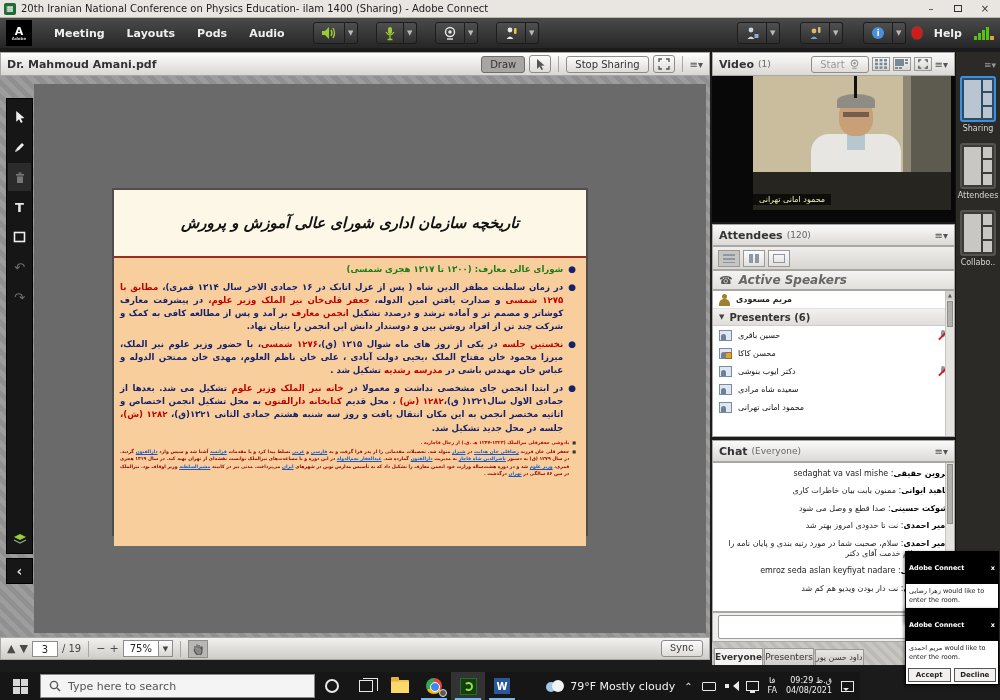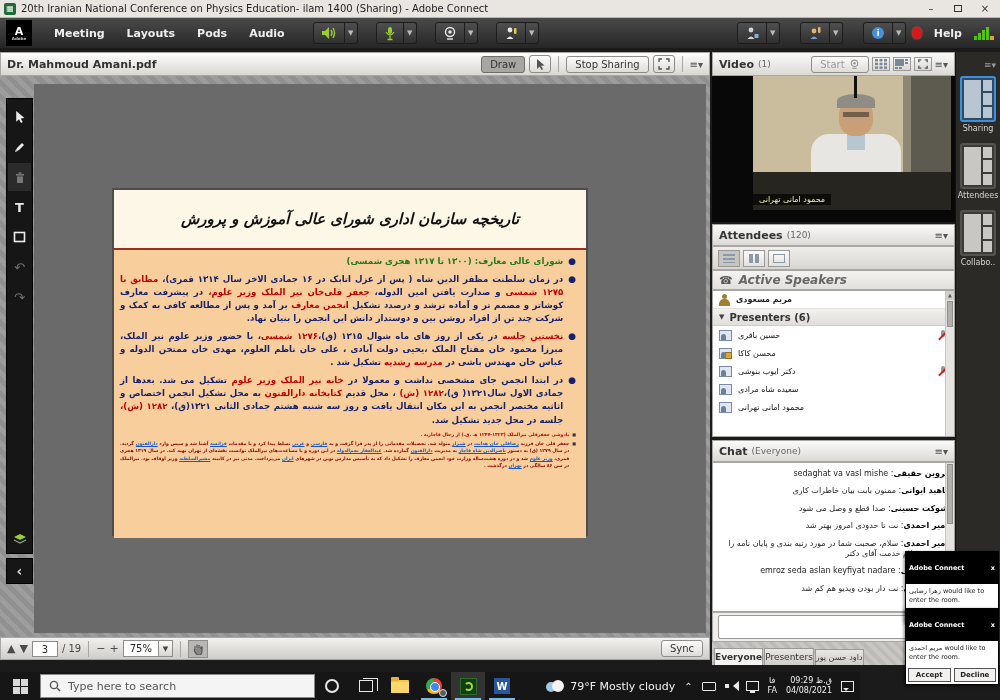--- a/index.html
+++ b/index.html
@@ -47,42 +47,42 @@
   .tool{width:23px;height:28px;display:flex;align-items:center;justify-content:center;color:#e8e8e8;font-size:13px;}
   .tool svg{display:block;}
   .tool.dim{color:#6f6f6f;}
   .tool.seldark{background:#2b2b2b;}
   .tool.glyph{font-weight:bold;}
   .toolspacer{flex:1;}
   .collapsebtn{left:6px;top:558px;width:27px;height:26px;background:#161616;border:1px solid #000;color:#ddd;display:flex;align-items:center;justify-content:center;font-size:14px;font-weight:bold;}
 
   
   .slide{left:112px;top:188px;width:476px;height:348px;border:2px solid #4d4d4d;background:#fbf5e2;}
-  .slide-titlebox{height:60px;background:#fcf7e6;border-bottom:2px solid #9a2f20;display:flex;align-items:center;justify-content:center;}
+  .slide-titlebox{height:68px;background:#fcf7e6;border-bottom:2px solid #9a2f20;display:flex;align-items:center;justify-content:center;}
   .slide-title{font-family:"DejaVu Serif","Liberation Serif",serif;font-weight:bold;font-style:italic;font-size:15px;color:#111;}
   .slide-bodybox{height:288px;background:#f8cf9c;padding:5px 10px 2px 6px;direction:rtl;overflow:hidden;}
   .bullet{display:flex;gap:5px;margin-bottom:4px;direction:rtl;}
   .bullet .dot{color:#16216e;font-size:9px;line-height:1.5;}
   .btxt{font-size:8.6px;font-weight:bold;line-height:1.55;color:#16216e;text-align:justify;}
   .c-blue{color:#16216e}.c-red{color:#c00000}.c-green{color:#1d7a1d}
   .c-darkred{color:#8b0000}.c-link{color:#1a56c4;text-decoration:underline;}
   .footnotes{margin-top:2px;direction:rtl;}
   .fnote{display:flex;gap:3px;direction:rtl;margin-bottom:1px;}
   .fnote .dot{font-size:4px;color:#333;line-height:2;}
   .ftxt{font-size:4.6px;font-weight:bold;line-height:1.6;text-align:justify;color:#8b0000;}
 
   
   .share-bottom{left:0;top:637px;width:710px;height:23px;background:linear-gradient(#f2f1ef,#cfcdc9);border:1px solid #a9a7a3;display:flex;align-items:center;padding:0 6px;gap:4px;}
   .navglyph{color:#4a4a4a;font-size:11px;}
   .pagebox{width:26px;height:16px;background:#fff;border:1px solid #8f8d89;text-align:center;font-size:10px;line-height:15px;}
   .zoombox{height:17px;border:1px solid #8f8d89;background:#fff;display:flex;align-items:center;}
   .zoombox .zval{padding:0 6px;font-size:10px;text-align:right;}
   .zoombox .zdrop{width:14px;height:100%;background:linear-gradient(#fcfcfc,#d8d6d2);border-left:1px solid #8f8d89;font-size:7px;color:#444;display:flex;align-items:center;justify-content:center;}
   .handbtn{width:20px;height:18px;border:1px solid #8f8d89;background:#b9b7b3;display:flex;align-items:center;justify-content:center;}
-  .syncbtn{margin-left:auto;}
+  .syncbtn{margin-left:auto;font-family:Liberation Mono, monospace;}
 
   
   .podheader{background:linear-gradient(#fafafa,#dcdad6);border:1px solid #a9a7a3;display:flex;align-items:center;padding:0 6px;gap:4px;}
   .podheader .ptitle{font-weight:bold;font-size:11px;color:#333;}
   .podheader .pcount{font-size:9px;color:#666;}
   .podmenu{margin-left:auto;color:#555;font-size:10px;}
   .smallicon{width:18px;height:14px;border:1px solid #9b9995;background:linear-gradient(#f6f6f6,#d9d7d3);display:flex;align-items:center;justify-content:center;color:#555;}
 
   .video-header{left:712px;top:52px;width:243px;height:24px;}
   .video-body{left:712px;top:76px;width:243px;height:146px;background:#080808;}

